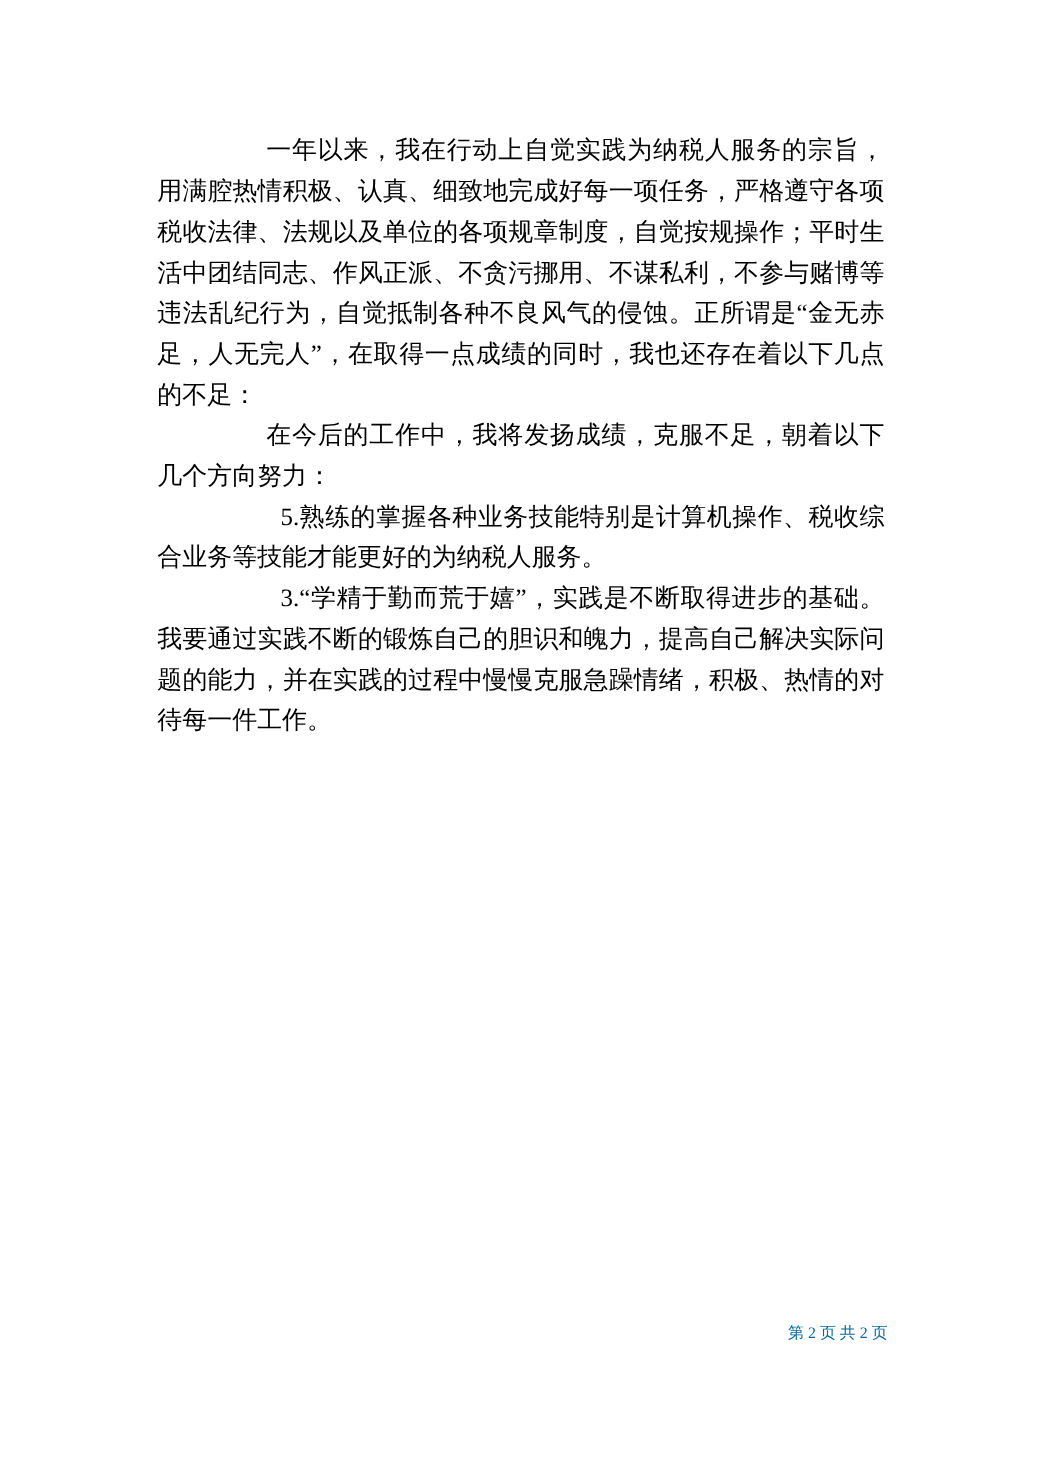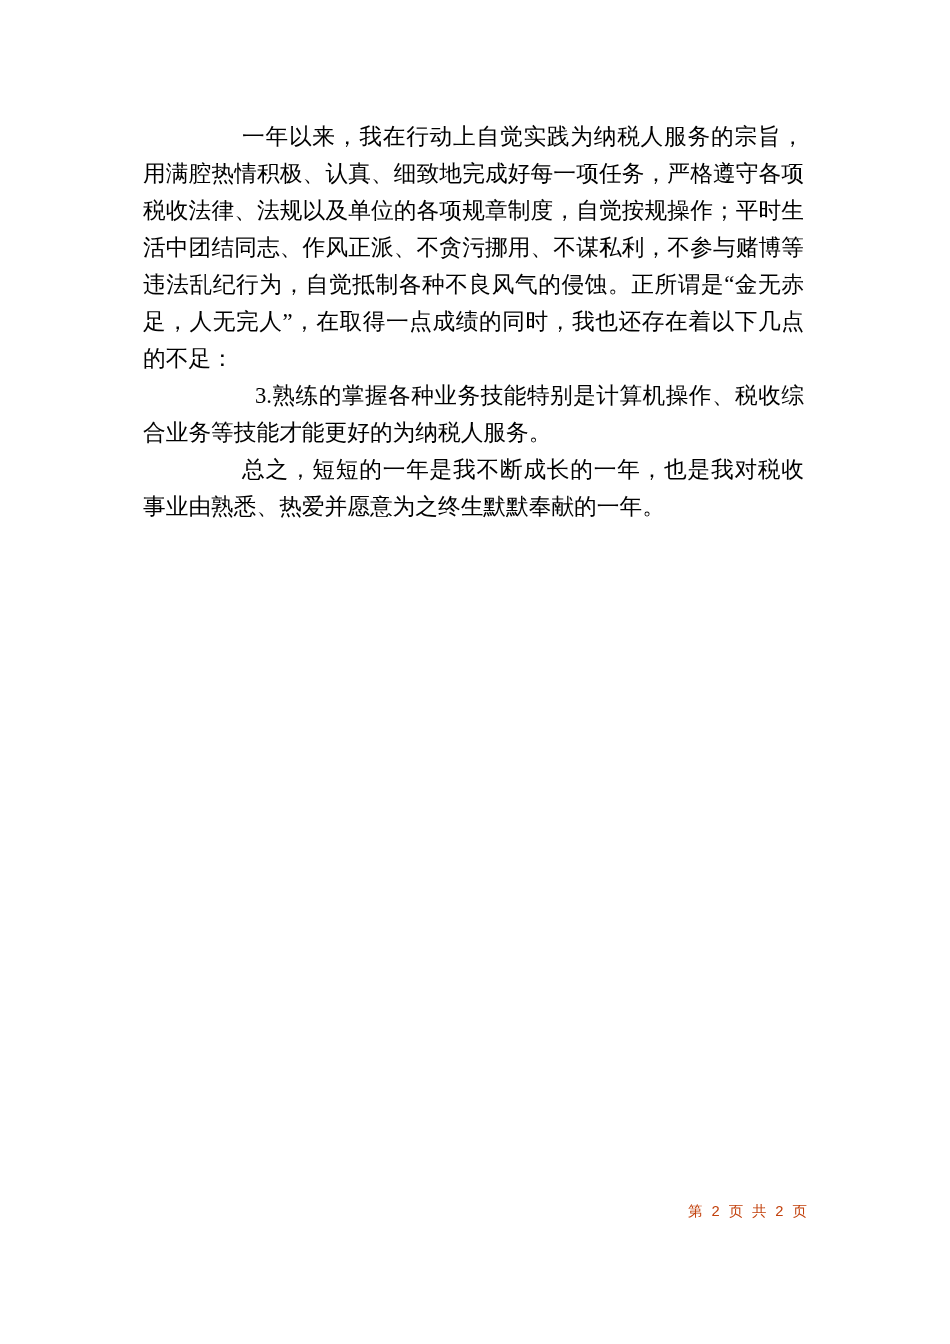--- a/index.html
+++ b/index.html
@@ -42,33 +42,33 @@
   }
   .doc-content p.list-item {
     text-indent: 112px;
   }
   .page-footer {
     position: absolute;
     right: 143px;
     top: 1202px;
     font-size: 14.5px;
     line-height: 20px;
-    color: #c2410c;
+    color: #0369a1;
     white-space: nowrap;
-    font-family: Liberation Mono, monospace;
   }
 </style>
 </head>
 <body>
 
 <div class="page">
 
   <div class="doc-content" id="doc-content">
       <p class="body">一年以来，我在行动上自觉实践为纳税人服务的宗旨，用满腔热情积极、认真、细致地完成好每一项任务，严格遵守各项税收法律、法规以及单位的各项规章制度，自觉按规操作；平时生活中团结同志、作风正派、不贪污挪用、不谋私利，不参与赌博等违法乱纪行为，自觉抵制各种不良风气的侵蚀。正所谓是“金无赤足，人无完人”，在取得一点成绩的同时，我也还存在着以下几点的不足：</p>
-      <p class="list-item">3.熟练的掌握各种业务技能特别是计算机操作、税收综合业务等技能才能更好的为纳税人服务。</p>
-      <p class="body">总之，短短的一年是我不断成长的一年，也是我对税收事业由熟悉、热爱并愿意为之终生默默奉献的一年。</p>
+      <p class="body">在今后的工作中，我将发扬成绩，克服不足，朝着以下几个方向努力：</p>
+      <p class="list-item">5.熟练的掌握各种业务技能特别是计算机操作、税收综合业务等技能才能更好的为纳税人服务。</p>
+      <p class="list-item">3.“学精于勤而荒于嬉”，实践是不断取得进步的基础。我要通过实践不断的锻炼自己的胆识和魄力，提高自己解决实际问题的能力，并在实践的过程中慢慢克服急躁情绪，积极、热情的对待每一件工作。</p>
     </div>
 
   <div class="page-footer">
     <span>第 2 页 共 2 页</span>
   </div>
 
 </div>
 
 </body></html>

